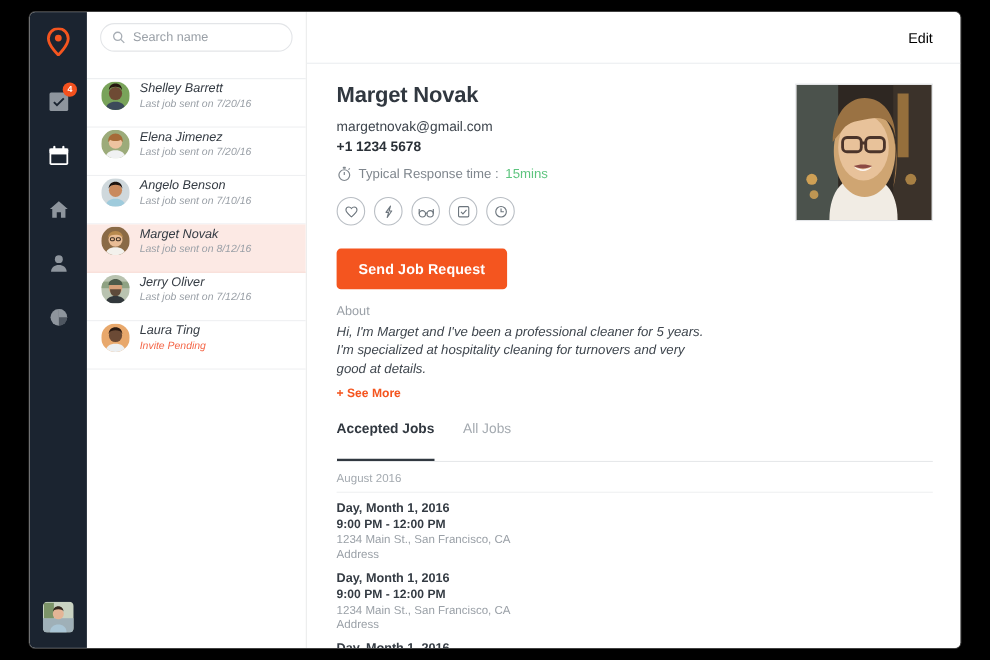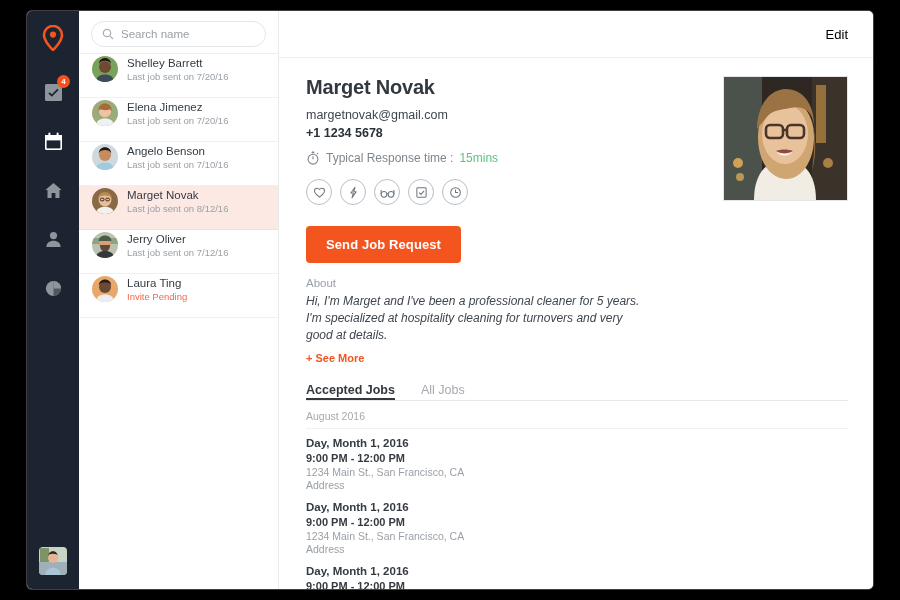--- a/index.html
+++ b/index.html
@@ -68,21 +68,21 @@
     height: 47px;
     display: flex; align-items: center; justify-content: space-between;
     padding: 0 14px 0 13px;
     border-bottom: 1px solid #eceef0;
   }
   .list-head-title { color: #f4684a; font-size: 13.5px; letter-spacing: .1px; }
   .plus-btn {
     color: #f4684a; font-size: 22px; line-height: 1;
     font-weight: 300; cursor: pointer; padding-bottom: 3px;
   }
-  .search-wrap { padding: 10px 12px 6px 12px; border-bottom: 1px solid #eceef0; }
+  .search-wrap { padding: 10px 12px 24px 12px; border-bottom: 1px solid #eceef0; }
   .search-box {
     height: 26px;
     border: 1px solid #e3e5e8;
     border-radius: 13px;
     display: flex; align-items: center;
     padding: 0 10px;
     gap: 7px;
   }
   .search-box input {
     border: none; outline: none;
@@ -92,20 +92,21 @@
   }
   .search-box input::placeholder { color: #9aa0a7; }
 
   .contacts { flex: 1; overflow: hidden; }
   .contact {
     display: flex; align-items: center; gap: 9px;
     padding: 9px 12px 22px 13px;
     border-bottom: 1px solid #eff0f2;
     cursor: pointer;
     height: 44px;
+    font-style: italic;
   }
   .contact.selected { background: #fce9e4; border-bottom-color: #f8ded7; }
   .contact-av {
     width: 26px; height: 26px; flex: 0 0 26px;
     border-radius: 50%; overflow: hidden;
   }
   .contact-name { font-size: 11.5px; color: #343b43; line-height: 14px; }
   .contact-sub { font-size: 9.5px; color: #9aa0a7; line-height: 13px; }
   .contact-sub.pending { color: #f4684a; }
 
@@ -159,21 +160,21 @@
     max-width: 345px; margin-bottom: 8px; font-style: italic;
   }
   .see-more { font-size: 11px; color: #f4551f; font-weight: bold; cursor: pointer; }
 
   .tabs {
     display: flex; gap: 26px;
     border-bottom: 1px solid #e6e8ea;
     margin-top: 19px;
   }
   .tab {
-    font-size: 12.5px; padding-bottom: 3px;
+    font-size: 12.5px; padding-bottom: 22px;
     color: #a4aab0; cursor: pointer;
   }
   .tab.active {
     color: #313840; font-weight: bold;
     box-shadow: inset 0 -2px 0 0 #313840;
   }
   .month-label {
     font-size: 10.5px; color: #a4aab0;
     padding: 9px 0 6px 0;
     border-bottom: 1px solid #eff0f2;

